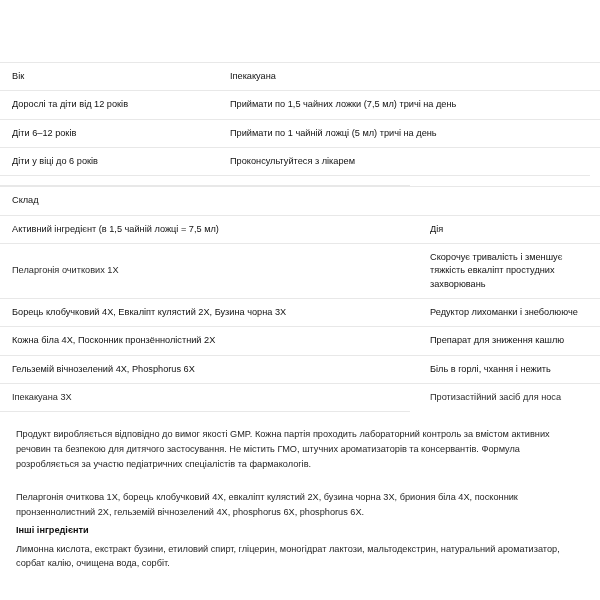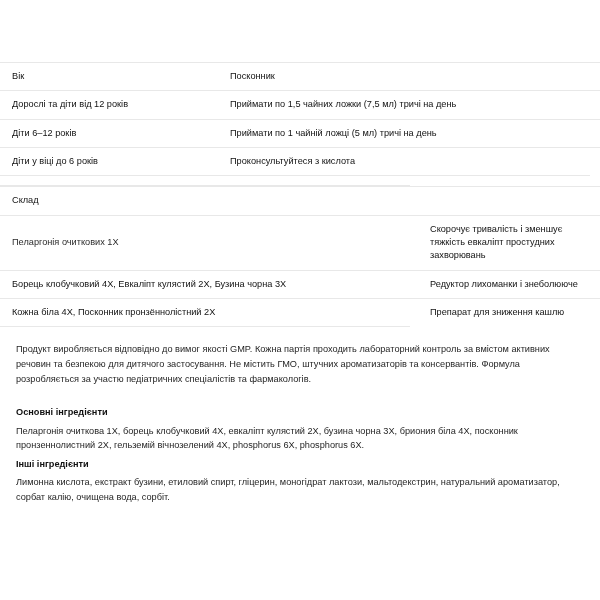--- a/index.html
+++ b/index.html
@@ -119,72 +119,83 @@
   <div class="spacer-top"></div>
 
   <table class="data-table t-dosage">
     <colgroup>
         <col class="c1">
         <col class="c2">
       </colgroup>
     <tbody>
       <tr>
         <td class="hdr-cell">Вік</td>
-        <td class="hdr-cell">Посконник</td>
+        <td class="hdr-cell">Іпекакуана</td>
       </tr>
       <tr>
         <td class="bold-cell">Дорослі та діти від 12 років</td>
         <td class="bold-cell">Приймати по 1,5 чайних ложки (7,5 мл) тричі на день</td>
       </tr>
       <tr>
         <td class="bold-cell">Діти 6–12 років</td>
         <td class="bold-cell">Приймати по 1 чайній ложці (5 мл) тричі на день</td>
       </tr>
       <tr>
         <td class="bold-cell">Діти у віці до 6 років</td>
-        <td class="bold-cell">Проконсультуйтеся з кислота</td>
+        <td class="bold-cell">Проконсультуйтеся з лікарем</td>
       </tr>
     </tbody>
   </table>
   <div class="rule-full"></div>
 
   <div class="table-gap"></div>
 
   <div class="partial-rule"></div>
 
   <table class="data-table t-comp">
     <colgroup>
         <col class="c1">
         <col class="c2">
       </colgroup>
     <tbody>
       <tr class="section-row">
         <td class="hdr-cell">Склад</td>
         <td></td>
       </tr>
       <tr>
+        <td class="hdr-cell">Активний інгредієнт (в 1,5 чайній ложці = 7,5 мл)</td>
+        <td class="hdr-cell">Дія</td>
+      </tr>
+      <tr>
         <td class="norm-cell">Пеларгонія очиткових 1X</td>
         <td class="bold-cell">Скорочує тривалість і зменшує тяжкість евкаліпт простудних захворювань</td>
       </tr>
       <tr>
         <td class="bold-cell">Борець клобучковий 4X, Евкаліпт кулястий 2X, Бузина чорна 3X</td>
         <td class="bold-cell">Редуктор лихоманки і знеболююче</td>
       </tr>
       <tr>
         <td class="bold-cell">Кожна біла 4X, Посконник пронзённолістний 2X</td>
         <td class="bold-cell">Препарат для зниження кашлю</td>
+      </tr>
+      <tr>
+        <td class="bold-cell">Гельземій вічнозелений 4X, Phosphorus 6X</td>
+        <td class="bold-cell">Біль в горлі, чхання і нежить</td>
+      </tr>
+      <tr>
+        <td class="norm-cell">Іпекакуана 3X</td>
+        <td class="norm-cell">Протизастійний засіб для носа</td>
       </tr>
     </tbody>
   </table>
   <div class="partial-rule"></div>
 
   <div class="prose">
     <div class="gap"></div>
     <p class="body">Продукт виробляється відповідно до вимог якості GMP. Кожна партія проходить лабораторний контроль за вмістом активних речовин та безпекою для дитячого застосування. Не містить ГМО, штучних ароматизаторів та консервантів. Формула розробляється за участю педіатричних спеціалістів та фармакологів.</p>
     <div class="gap"></div>
-    <p class="sub">Основні інгредієнти</p>
     <p class="body">Пеларгонія очиткова 1X, борець клобучковий 4X, евкаліпт кулястий 2X, бузина чорна 3X, бриония біла 4X, посконник пронзеннолистний 2X, гельземій вічнозелений 4X, phosphorus 6X, phosphorus 6X.</p>
     <p class="sub">Інші інгредієнти</p>
     <p class="body">Лимонна кислота, екстракт бузини, етиловий спирт, гліцерин, моногідрат лактози, мальтодекстрин, натуральний ароматизатор, сорбат калію, очищена вода, сорбіт.</p>
 
   </div>
 
 </div>
 
 </body></html>

